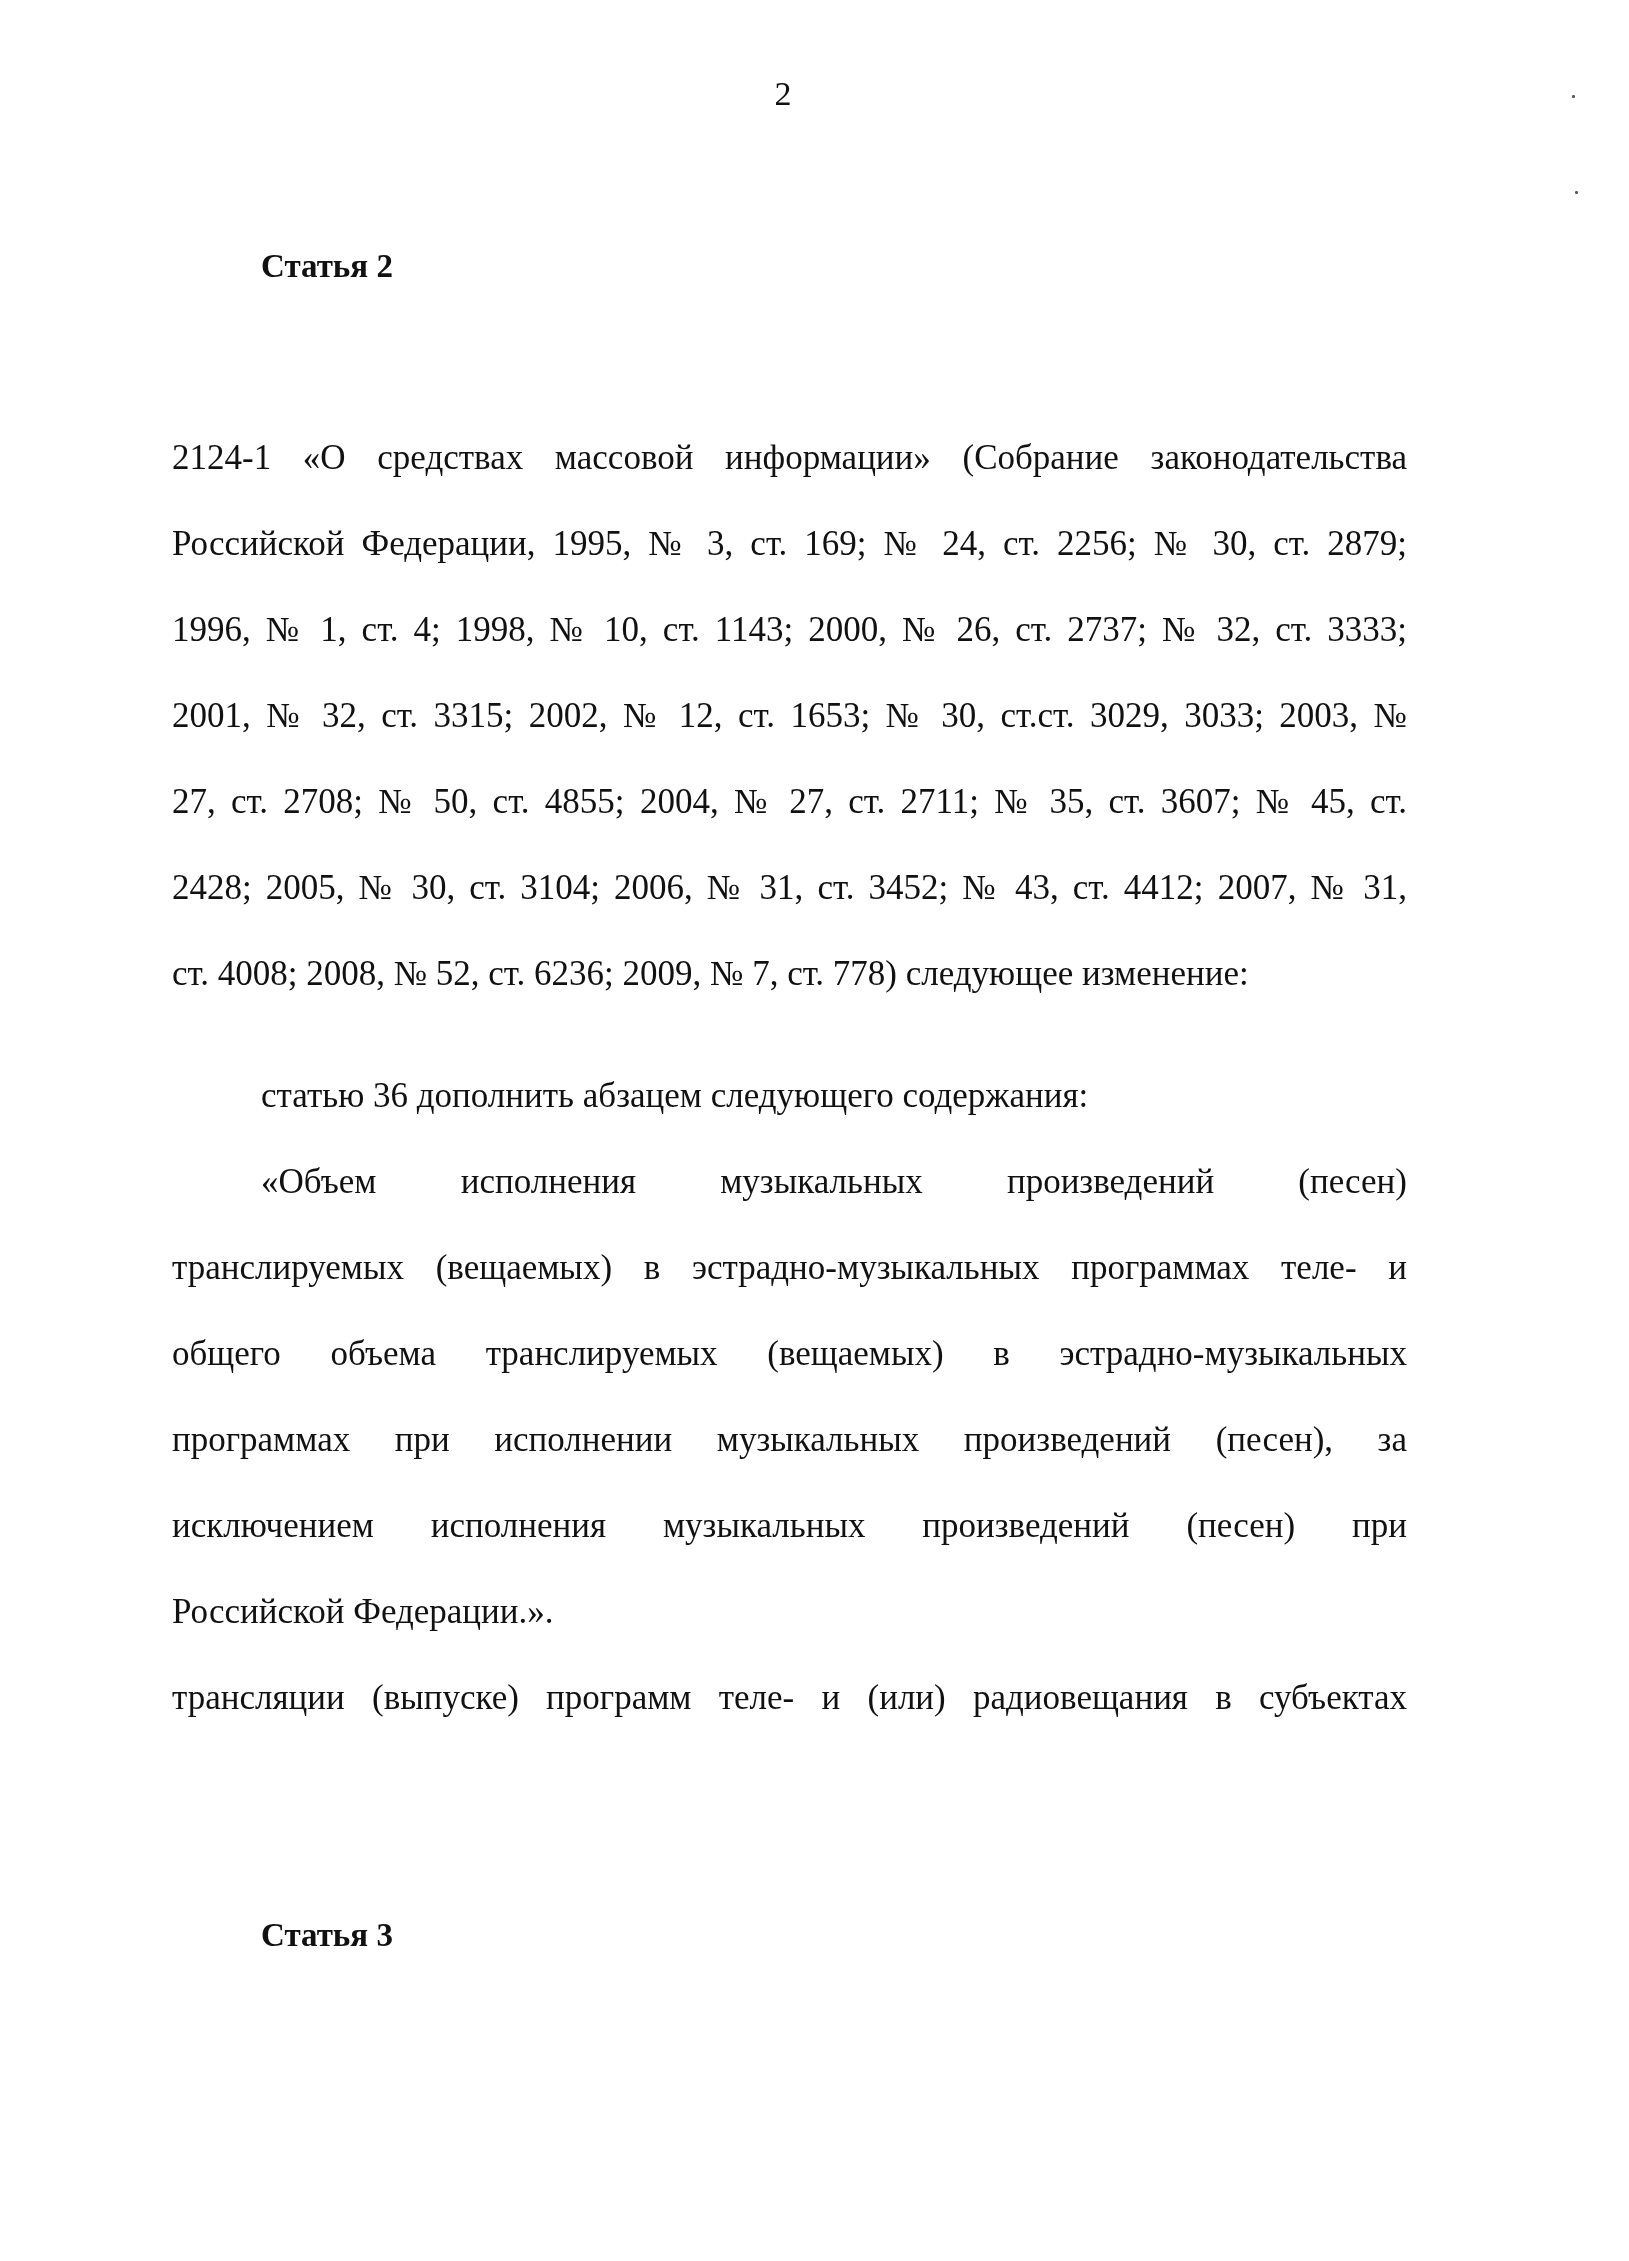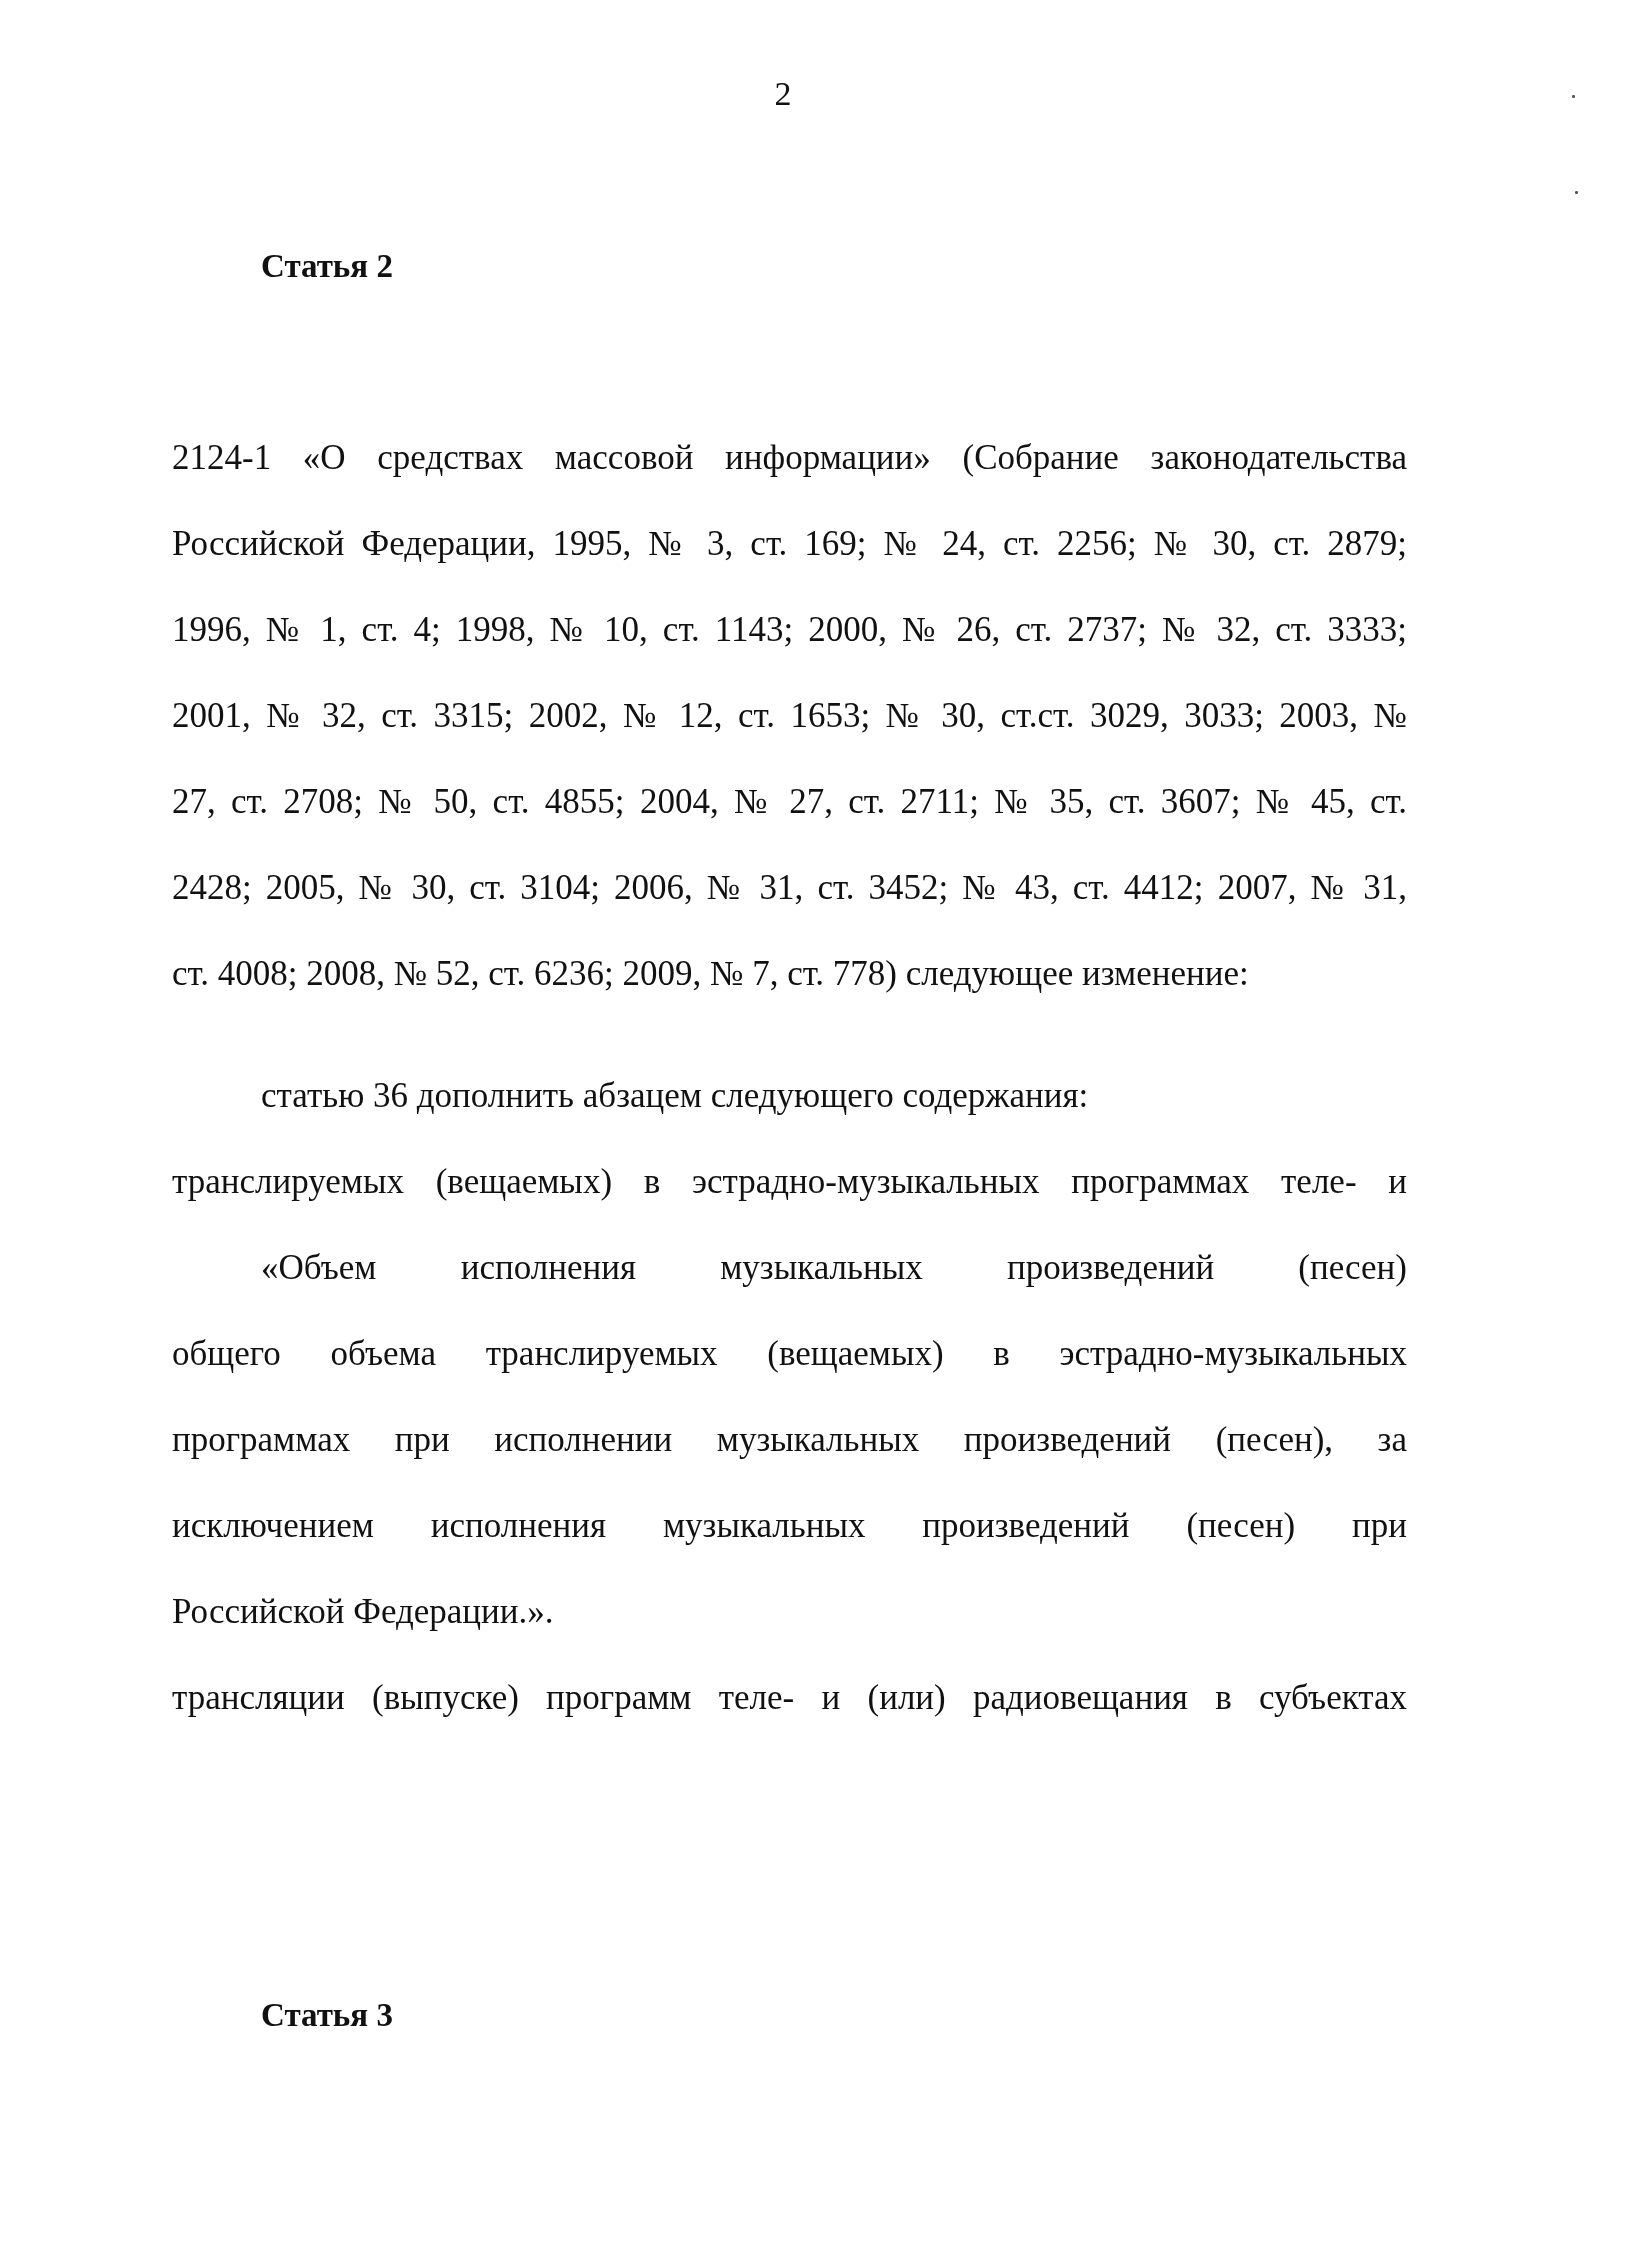--- a/index.html
+++ b/index.html
@@ -23,21 +23,21 @@
       text-align: center;
       font-size: 34px;
     }
     .heading {
       position: absolute;
       left: 261px;
       font-size: 33px;
       font-weight: bold;
     }
     .h-art2 { top: 248px; }
-    .h-art3 { top: 1997px; }
+    .h-art3 { top: 1917px; }
     .body-text {
       position: absolute;
       left: 172px;
       width: 1235px;
       font-size: 35px;
       line-height: 86px;
     }
     .line {
       display: block;
       height: 86px;
@@ -68,22 +68,22 @@
   <span class="line">Российской Федерации, 1995, № 3, ст. 169; № 24, ст. 2256; № 30, ст. 2879;</span>
   <span class="line">1996, № 1, ст. 4; 1998, № 10, ст. 1143; 2000, № 26, ст. 2737; № 32, ст. 3333;</span>
   <span class="line">2001, № 32, ст. 3315; 2002, № 12, ст. 1653; № 30, ст.ст. 3029, 3033; 2003, №</span>
   <span class="line">27, ст. 2708; № 50, ст. 4855; 2004, № 27, ст. 2711; № 35, ст. 3607; № 45, ст.</span>
   <span class="line">2428; 2005, № 30, ст. 3104; 2006, № 31, ст. 3452; № 43, ст. 4412; 2007, № 31,</span>
   <span class="line last">ст. 4008; 2008, № 52, ст. 6236; 2009, № 7, ст. 778)  следующее изменение:</span>
 </div>
 
 <div class="body-text" style="top: 1053px;">
   <span class="line indent last">статью 36 дополнить абзацем следующего содержания:</span>
+  <span class="line indent">«Объем исполнения музыкальных произведений (песен)</span>
   <span class="line">транслируемых (вещаемых) в эстрадно-музыкальных программах теле- и</span>
-  <span class="line indent">«Объем исполнения музыкальных произведений (песен)</span>
   <span class="line">общего объема транслируемых (вещаемых) в эстрадно-музыкальных</span>
   <span class="line">программах при исполнении музыкальных произведений (песен), за</span>
   <span class="line">исключением исполнения музыкальных произведений (песен) при</span>
   <span class="line last">Российской Федерации.».</span>
   <span class="line">трансляции (выпуске) программ теле- и (или) радиовещания в субъектах</span>
 </div>
 
 <div class="heading h-art3">Статья 3</div>
 
 <div class="speck" style="left: 1572px; top: 95px;"></div>

